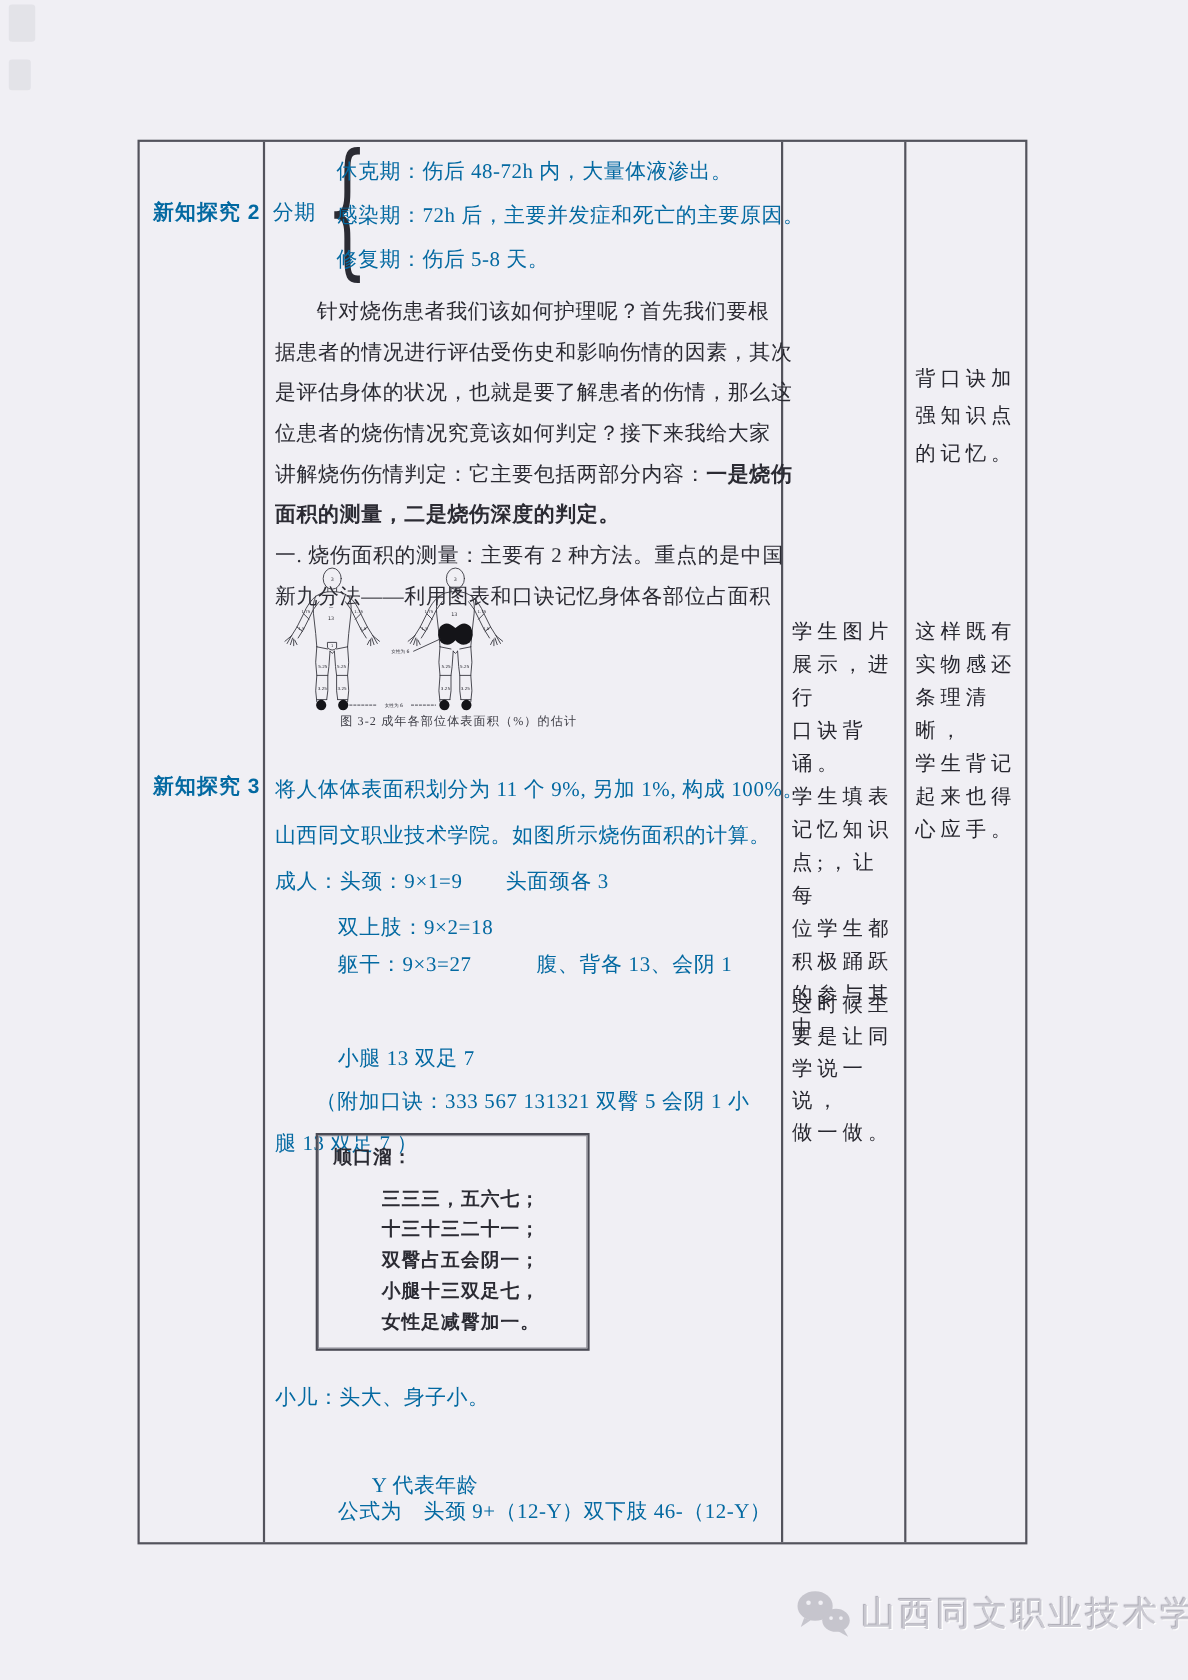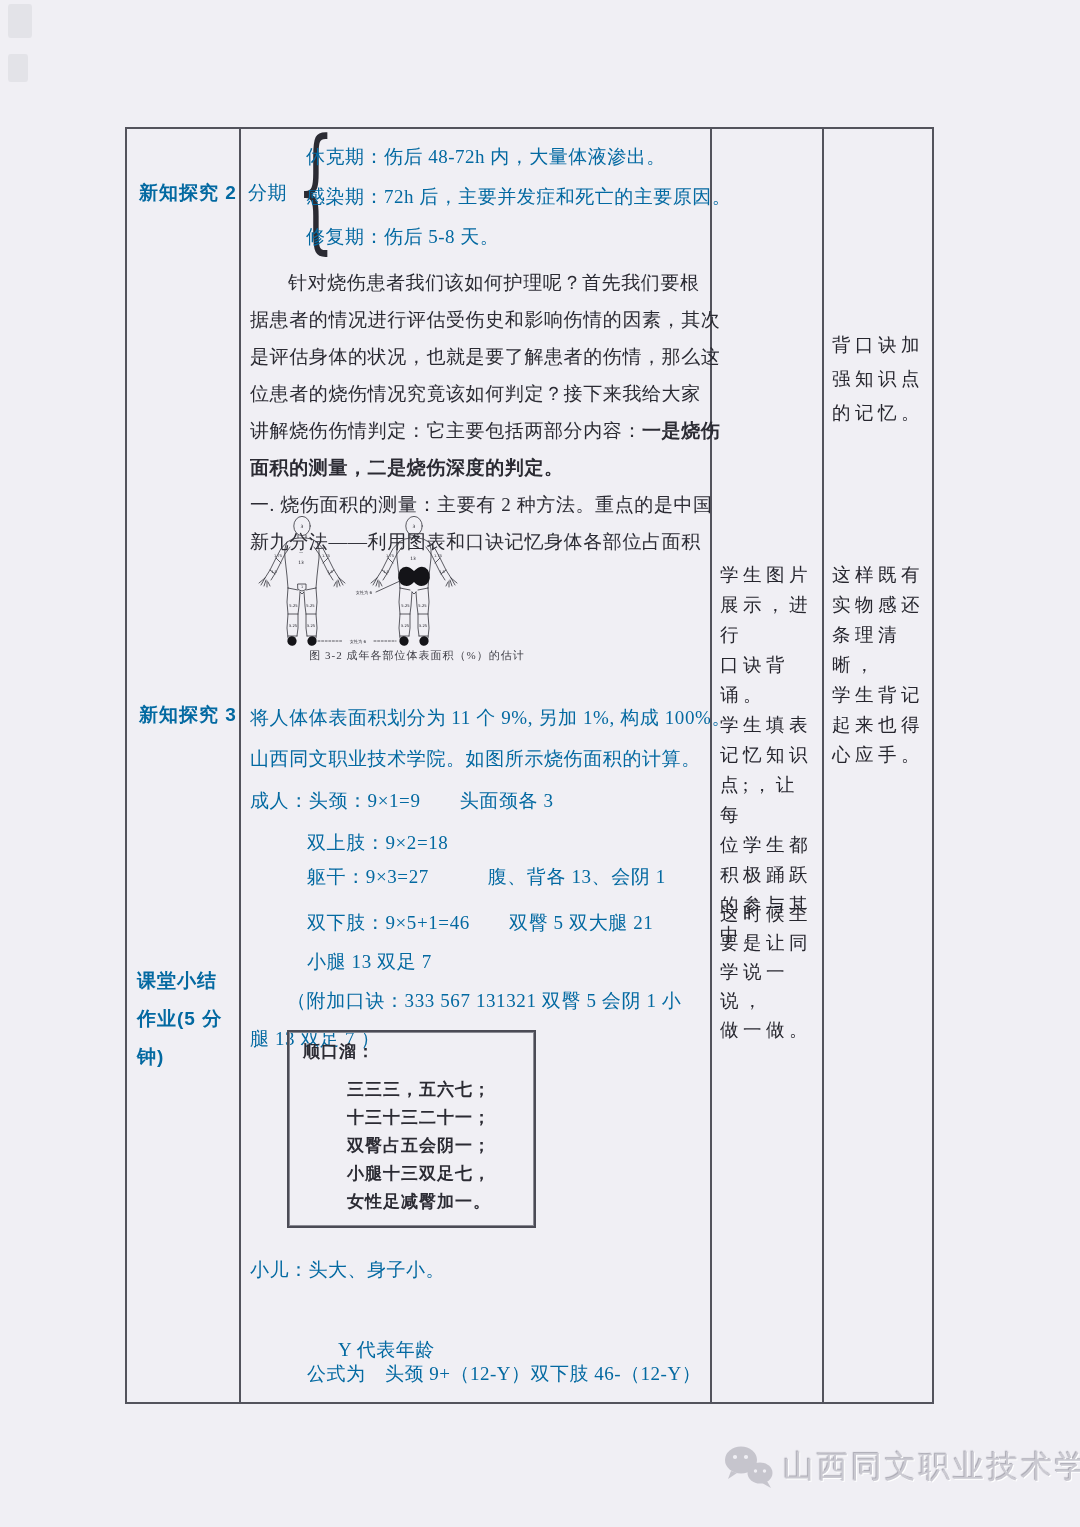--- a/index.html
+++ b/index.html
@@ -69,23 +69,20 @@
   <div class="artifact" style="left:8px;top:54px;width:20px;height:28px;"></div>
 
   <div class="sheet">
 
     <div class="vline" style="left:112px;"></div>
     <div class="vline" style="left:583px;"></div>
     <div class="vline" style="left:695px;"></div>
 
     <div class="t label" style="left:12px;top:51px;">新知探究 2</div>
     <div class="t label" style="left:12px;top:573px;">新知探究 3</div>
-    <div class="t label pre" style="left:10px;top:833px;line-height:38px;white-space:pre-line;width:98px;">课堂小结
-作业(5 分
-钟)</div>
 
     <div class="t" style="left:121px;top:51px;">分期</div>
     <div class="brace">{</div>
     <div class="t pre stagelines" style="left:179px;top:8px;white-space:pre-line;">休克期：伤后 48-72h 内，大量体液渗出。
 感染期：72h 后，主要并发症和死亡的主要原因。
 修复期：伤后 5-8 天。</div>
 
     <div class="abs" style="left:123px;top:141px;width:460px;height:300px;">
       <div class="p-line indent" style="top:0;">针对烧伤患者我们该如何护理呢？首先我们要根</div>
       <div class="p-line" style="top:37px;">据患者的情况进行评估受伤史和影响伤情的因素，其次</div>
@@ -166,21 +163,20 @@
       <path class="ln" d="M120,127 L142,127" stroke-dasharray="2,1.6"></path>
       <text x="104" y="128.5" font-size="4.2" text-anchor="middle">女性为 6</text>
     </svg>
     <div class="figcap">图 3-2  成年各部位体表面积（%）的估计</div>
 
     <div class="t calc" style="left:123px;top:576px;">将人体体表面积划分为 11 个 9%, 另加 1%, 构成 100%。</div>
     <div class="t calc" style="left:123px;top:617px;">山西同文职业技术学院。如图所示烧伤面积的计算。</div>
     <div class="t calc" style="left:123px;top:659px;">成人：头颈：9×1=9　　头面颈各 3</div>
     <div class="t calc" style="left:180px;top:701px;">双上肢：9×2=18</div>
     <div class="t calc" style="left:180px;top:735px;">躯干：9×3=27　　　腹、背各 13、会阴 1</div>
-    <div class="t calc" style="left:180px;top:781px;">双下肢：9×5+1=46　　双臀 5 双大腿 21</div>
     <div class="t calc" style="left:180px;top:820px;">小腿 13 双足 7</div>
     <div class="t calc" style="left:160px;top:859px;">（附加口诀：333 567 131321 双臀 5 会阴 1 小</div>
     <div class="t calc" style="left:123px;top:897px;">腿 13 双足 7 ）</div>
 
     <div class="jbox">
       <div class="jtitle">顺口溜：</div>
       <div class="jlines pre">三三三，五六七；
 十三十三二十一；
 双臀占五会阴一；
 小腿十三双足七，

